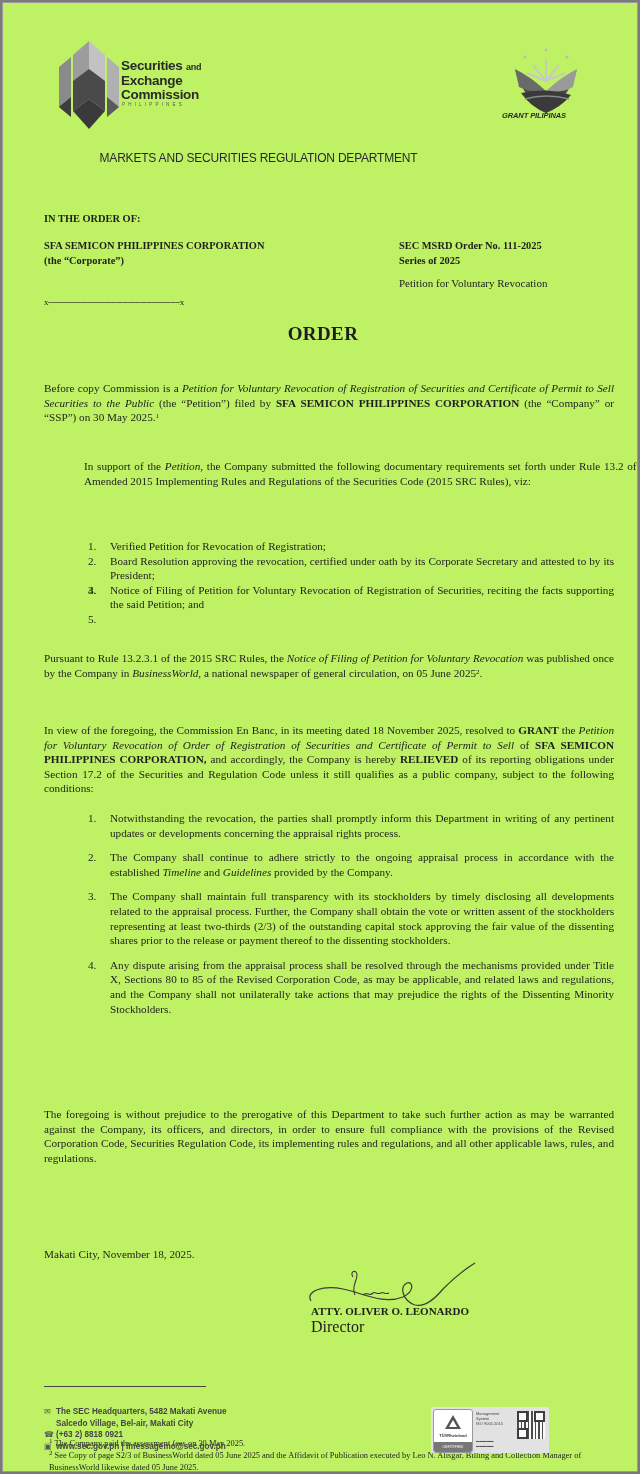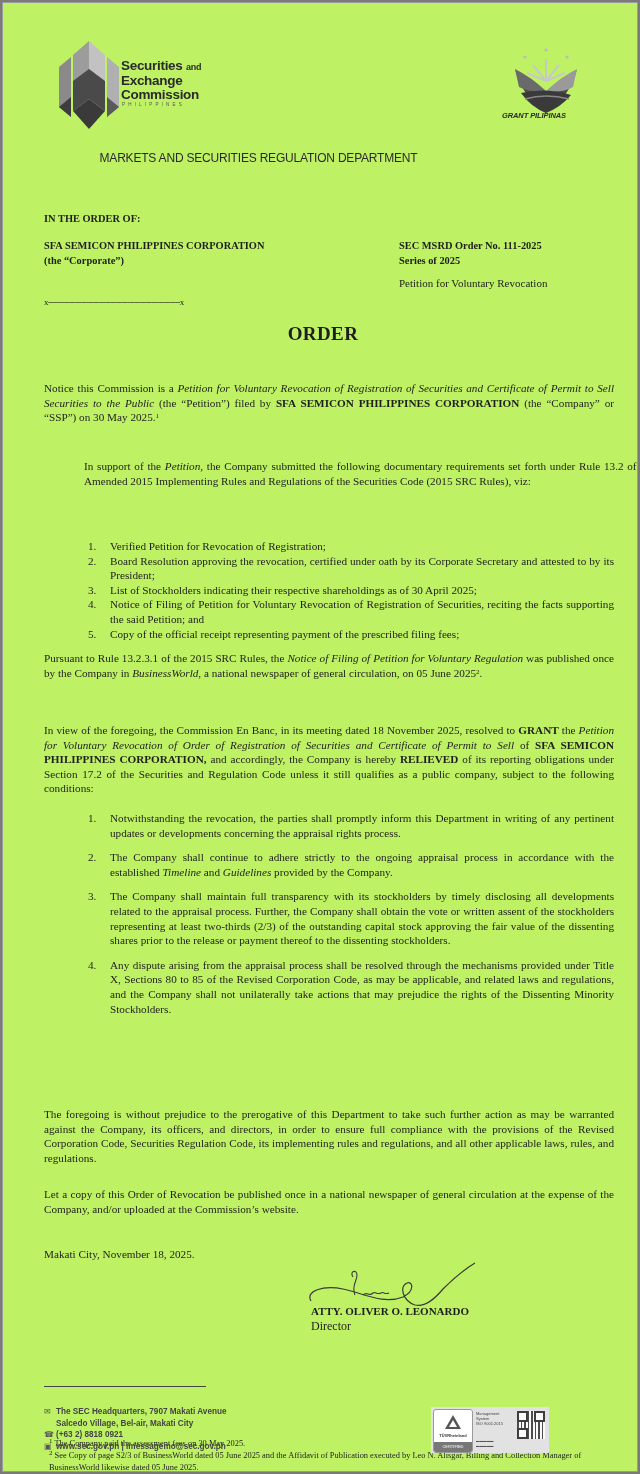--- a/index.html
+++ b/index.html
@@ -93,71 +93,70 @@
   <div class="abs small bold" style="left:41px;top:235px;">SFA SEMICON PHILIPPINES CORPORATION</div>
   <div class="abs small bold" style="left:41px;top:250px;">(the “Corporate”)</div>
   <div class="abs small bold" style="left:396px;top:235px;">SEC MSRD Order No. 111-2025</div>
   <div class="abs small bold" style="left:396px;top:250px;text-align:center;">Series of 2025</div>
   <div class="abs small" style="left:396px;top:265px;font-size:11px;margin-top:8px;">Petition for Voluntary Revocation</div>
   <div class="abs small" style="left:41px;top:292px;font-size:9px;letter-spacing:-0.6px;">x-------------------------------------------------------x</div>
 
   <div class="abs order-title">ORDER</div>
 
   <div class="abs body para" style="top:378px;">
-    <span>Notice this Commission is a </span><i>Petition for Voluntary Revocation of Registration of Securities and Certificate of Permit to Sell Securities to the Public</i><span> (the “Petition”) filed by </span><b>SFA SEMICON PHILIPPINES CORPORATION</b><span> (the “Company” or “SSP”) on 30 May 2025.</span><sup>1</sup>
+    <span>Before copy Commission is a </span><i>Petition for Voluntary Revocation of Registration of Securities and Certificate of Permit to Sell Securities to the Public</i><span> (the “Petition”) filed by </span><b>SFA SEMICON PHILIPPINES CORPORATION</b><span> (the “Company” or “SSP”) on 30 May 2025.</span><sup>1</sup>
   </div>
 
   <div class="abs body para" style="top:456px;margin-left:40px;">
     <span>In support of the </span><i>Petition,</i><span> the Company submitted the following documentary requirements set forth under Rule 13.2 of the Amended 2015 Implementing Rules and Regulations of the Securities Code (2015 SRC Rules), viz:</span>
   </div>
 
   <div class="abs body list" style="top:536px;">
     <div class="li"><span class="num">1.</span><span>Verified Petition for Revocation of Registration;</span></div>
     <div class="li"><span class="num">2.</span><span>Board Resolution approving the revocation, certified under oath by its Corporate Secretary and attested to by its President;</span></div>
-    <div class="li"><span class="num">3.</span><span>List of Stockholders indicating their respective shareholdings as of 30 April 2025;</span></div>
+    <div class="li"><span class="num">3.</span></div>
     <div class="li"><span class="num">4.</span><span>Notice of Filing of Petition for Voluntary Revocation of Registration of Securities, reciting the facts supporting the said Petition; and</span></div>
-    <div class="li"><span class="num">5.</span><span>Copy of the official receipt representing payment of the prescribed filing fees;</span></div>
+    <div class="li"><span class="num">5.</span></div>
   </div>
 
   <div class="abs body para" style="top:648px;">
-    <span>Pursuant to Rule 13.2.3.1 of the 2015 SRC Rules, the </span><i>Notice of Filing of Petition for Voluntary Regulation</i><span> was published once by the Company in </span><i>BusinessWorld</i><span>, a national newspaper of general circulation, on 05 June 2025</span><sup>2</sup><span>.</span>
+    <span>Pursuant to Rule 13.2.3.1 of the 2015 SRC Rules, the </span><i>Notice of Filing of Petition for Voluntary Revocation</i><span> was published once by the Company in </span><i>BusinessWorld</i><span>, a national newspaper of general circulation, on 05 June 2025</span><sup>2</sup><span>.</span>
   </div>
 
   <div class="abs body para" style="top:720px;">
     <span>In view of the foregoing, the Commission En Banc, in its meeting dated 18 November 2025, resolved to </span><b>GRANT</b><span> the </span><i>Petition for Voluntary Revocation of Order of Registration of Securities and Certificate of Permit to Sell</i><span> of </span><b>SFA SEMICON PHILIPPINES CORPORATION,</b><span> and accordingly, the Company is hereby </span><b>RELIEVED</b><span> of its reporting obligations under Section 17.2 of the Securities and Regulation Code unless it still qualifies as a public company, subject to the following conditions:</span>
   </div>
 
   <div class="abs body list" style="top:808px;">
     <div class="li" style="margin-bottom:10px;"><span class="num">1.</span><span>Notwithstanding the revocation, the parties shall promptly inform this Department in writing of any pertinent updates or developments concerning the appraisal rights process.</span></div>
     <div class="li" style="margin-bottom:10px;"><span class="num">2.</span><span>The Company shall continue to adhere strictly to the ongoing appraisal process in accordance with the established </span><i>Timeline</i><span> and </span><i>Guidelines</i><span> provided by the Company.</span></div>
     <div class="li" style="margin-bottom:10px;"><span class="num">3.</span><span>The Company shall maintain full transparency with its stockholders by timely disclosing all developments related to the appraisal process. Further, the Company shall obtain the vote or written assent of the stockholders representing at least two-thirds (2/3) of the outstanding capital stock approving the fair value of the dissenting shares prior to the release or payment thereof to the dissenting stockholders.</span></div>
     <div class="li"><span class="num">4.</span><span>Any dispute arising from the appraisal process shall be resolved through the mechanisms provided under Title X, Sections 80 to 85 of the Revised Corporation Code, as may be applicable, and related laws and regulations, and the Company shall not unilaterally take actions that may prejudice the rights of the Dissenting Minority Stockholders.</span></div>
   </div>
 
   <div class="abs body para" style="top:1104px;">The foregoing is without prejudice to the prerogative of this Department to take such further action as may be warranted against the Company, its officers, and directors, in order to ensure full compliance with the provisions of the Revised Corporation Code, Securities Regulation Code, its implementing rules and regulations, and all other applicable laws, rules, and regulations.</div>
 
-  <div class="abs body para" style="top:1184px;">Let a copy of this Order of Revocation be published once in a national newspaper of general circulation at the expense of the Company, and/or uploaded at the Commission’s website.</div>
 
   <div class="abs body" style="left:41px;top:1244px;">Makati City, November 18, 2025.</div>
 
   <svg class="abs" style="left:300px;top:1258px;" width="180" height="56" viewBox="0 0 180 56">
     <path d="M8,40 C2,30 20,24 40,28 C60,32 80,44 100,36 C112,30 110,20 104,22 C96,26 100,40 112,44 C120,46 130,40 140,28 C152,16 162,8 172,2" stroke="#3a3a3a" stroke-width="1.2" fill="none"></path>
     <path d="M50,16 C46,10 54,8 54,14 C54,20 48,26 52,34 M60,34 C64,30 66,36 70,32 C72,30 74,34 78,32 C80,30 82,34 86,32" stroke="#3a3a3a" stroke-width="1.1" fill="none"></path>
   </svg>
   <div class="abs small bold" style="left:308px;top:1301px;font-size:11px;">ATTY. OLIVER O. LEONARDO</div>
-  <div class="abs small" style="left:308px;top:1316px;font-size:12px;">Director</div>
+  <div class="abs small" style="left:308px;top:1316px;font-size:16px;">Director</div>
 
   <div class="abs fn-rule"></div>
   <div class="abs footnote" style="top:1387px;">
     <div><sup>1</sup><span> The Company paid the assessment fees on 30 May 2025.</span></div>
     <div><sup>2</sup><span> See Copy of page S2/3 of BusinessWorld dated 05 June 2025 and the Affidavit of Publication executed by Leo N. Alisgar, Billing and Collection Manager of BusinessWorld likewise dated 05 June 2025.</span></div>
   </div>
 
   <div class="abs contact">
-    <div class="row"><span class="ic">✉</span><span>The SEC Headquarters, 7907 Makati Avenue</span></div>
+    <div class="row"><span class="ic">✉</span><span>The SEC Headquarters, 5482 Makati Avenue</span></div>
     <div class="row"><span class="ic"></span><span>Salcedo Village, Bel-air, Makati City</span></div>
     <div class="row"><span class="ic">☎</span><span>(+63 2) 8818 0921</span></div>
     <div class="row"><span class="ic">▣</span><span>www.sec.gov.ph | imessagemo@sec.gov.ph</span></div>
   </div>
 
   <div class="abs cert">
     <div class="tuv">
       <div class="tri"></div>
         <div class="tri-in"></div>
       <div class="brand">TÜVRheinland</div>

